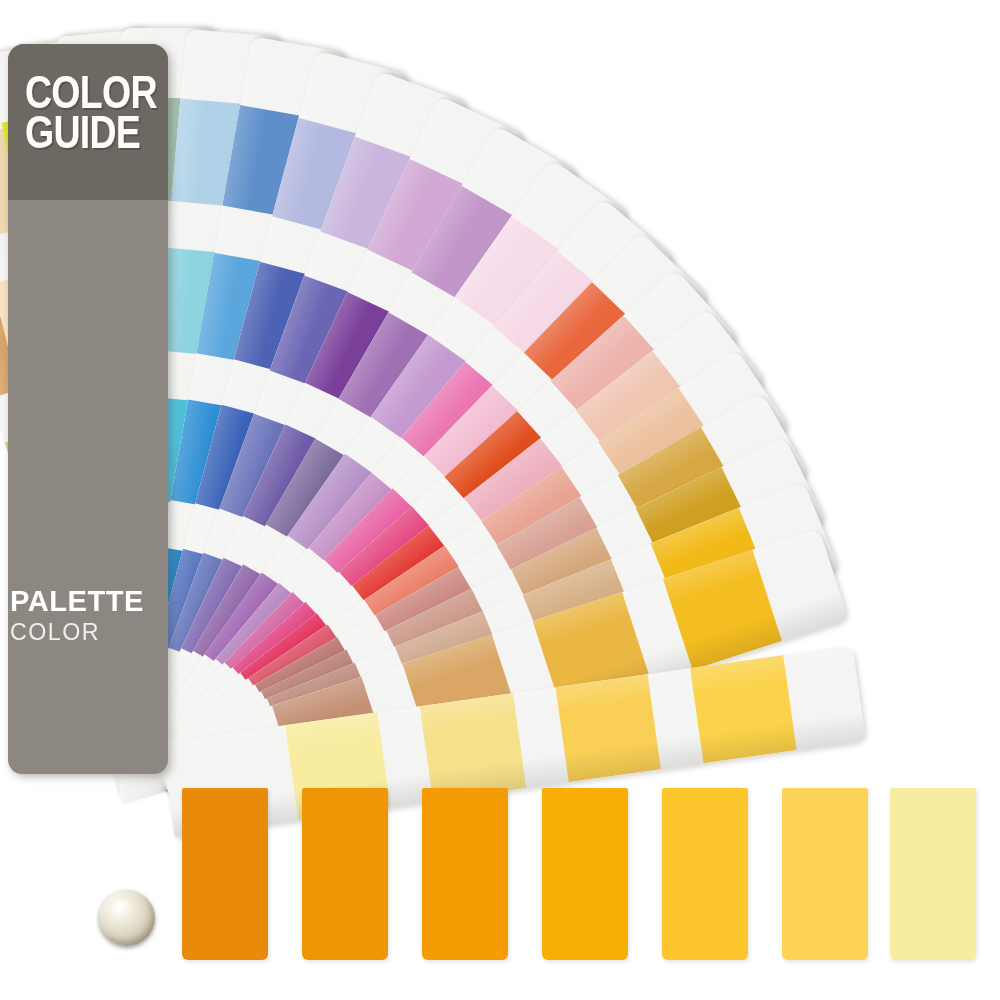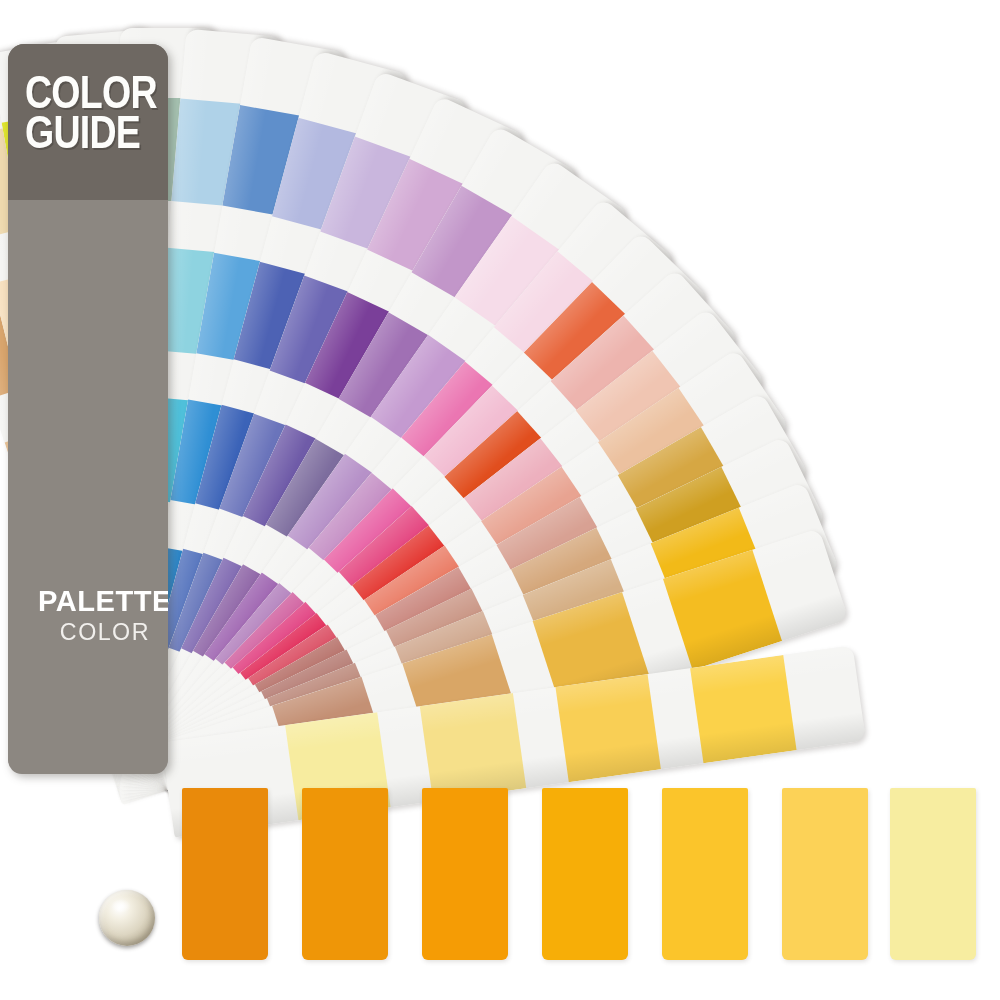--- a/index.html
+++ b/index.html
@@ -71,21 +71,21 @@
     font-weight:bold;
     font-size:47px;
     line-height:.86;
     letter-spacing:-1px;
     transform:scaleX(.80);
     transform-origin:left top;
     text-shadow:2px 2px 0 rgba(40,36,32,.30);
     white-space:pre-line;
   }
   #cover .foot{
-    position:absolute;left:30px;bottom:128px;text-align:center;
+    position:absolute;left:2px;bottom:128px;
   }
   #cover .foot .p1{
     color:#ffffff;font-weight:bold;font-size:30px;
     letter-spacing:.5px;line-height:1;
     transform:scaleX(.97);transform-origin:left center;
   }
   #cover .foot .p2{
     color:#f1efec;font-weight:normal;font-size:24px;
     letter-spacing:1.5px;line-height:1.15;margin-top:2px;
     transform:scaleX(.97);transform-origin:left center;

